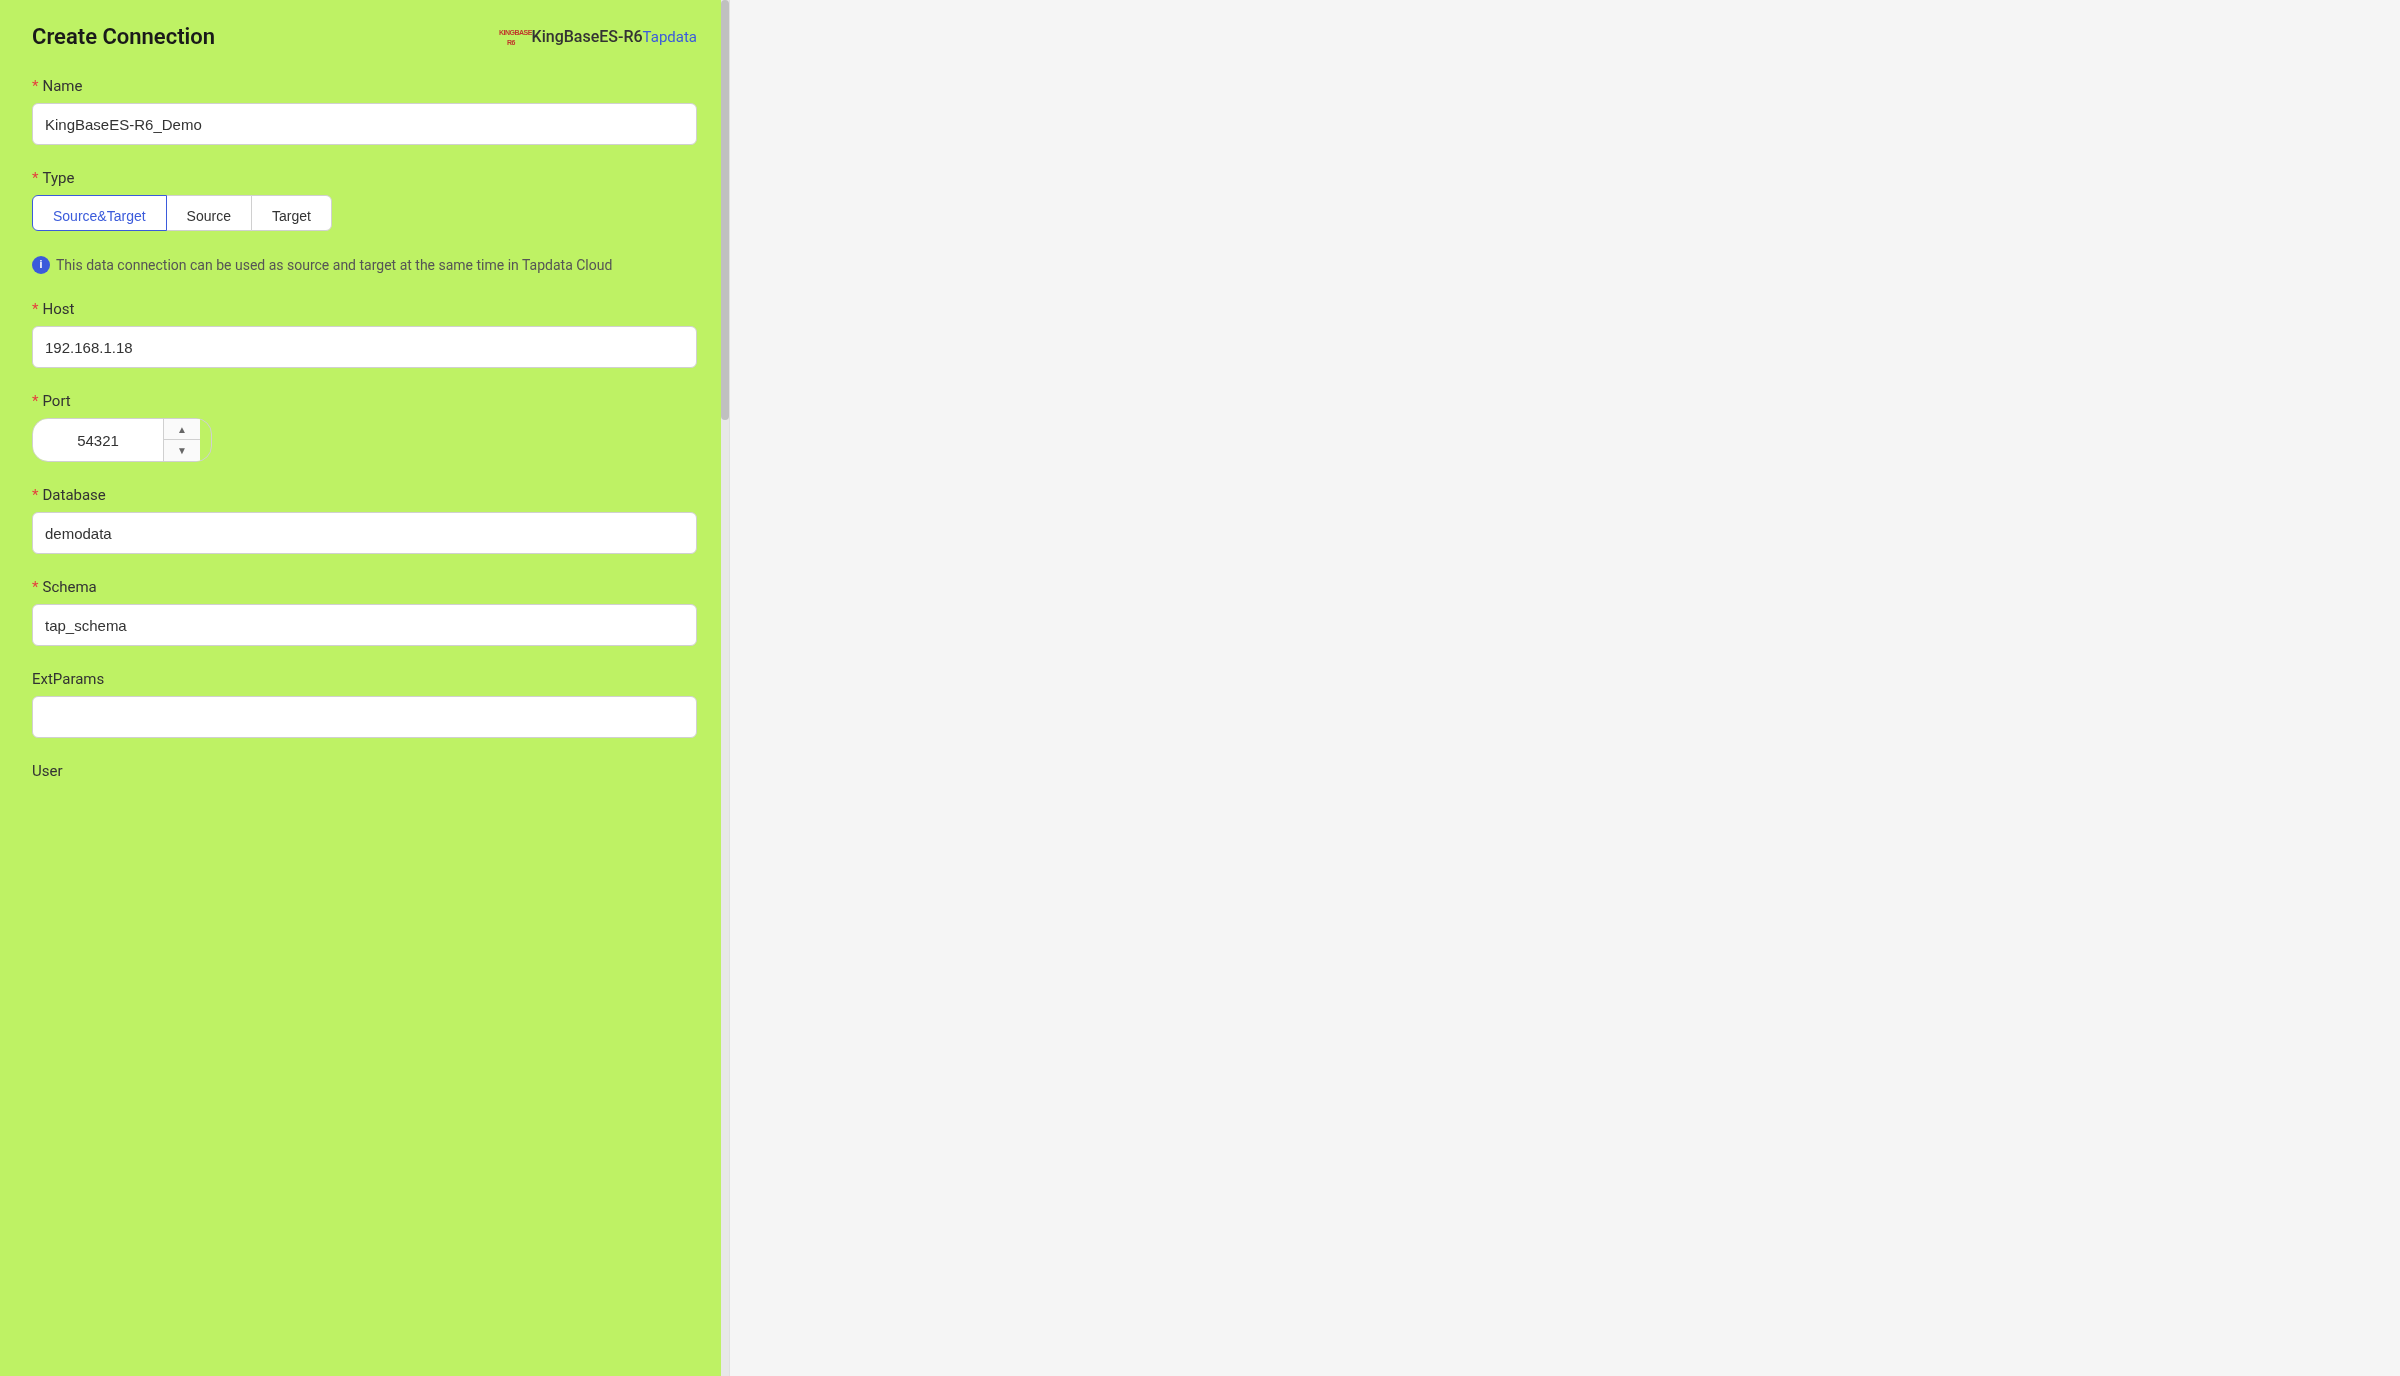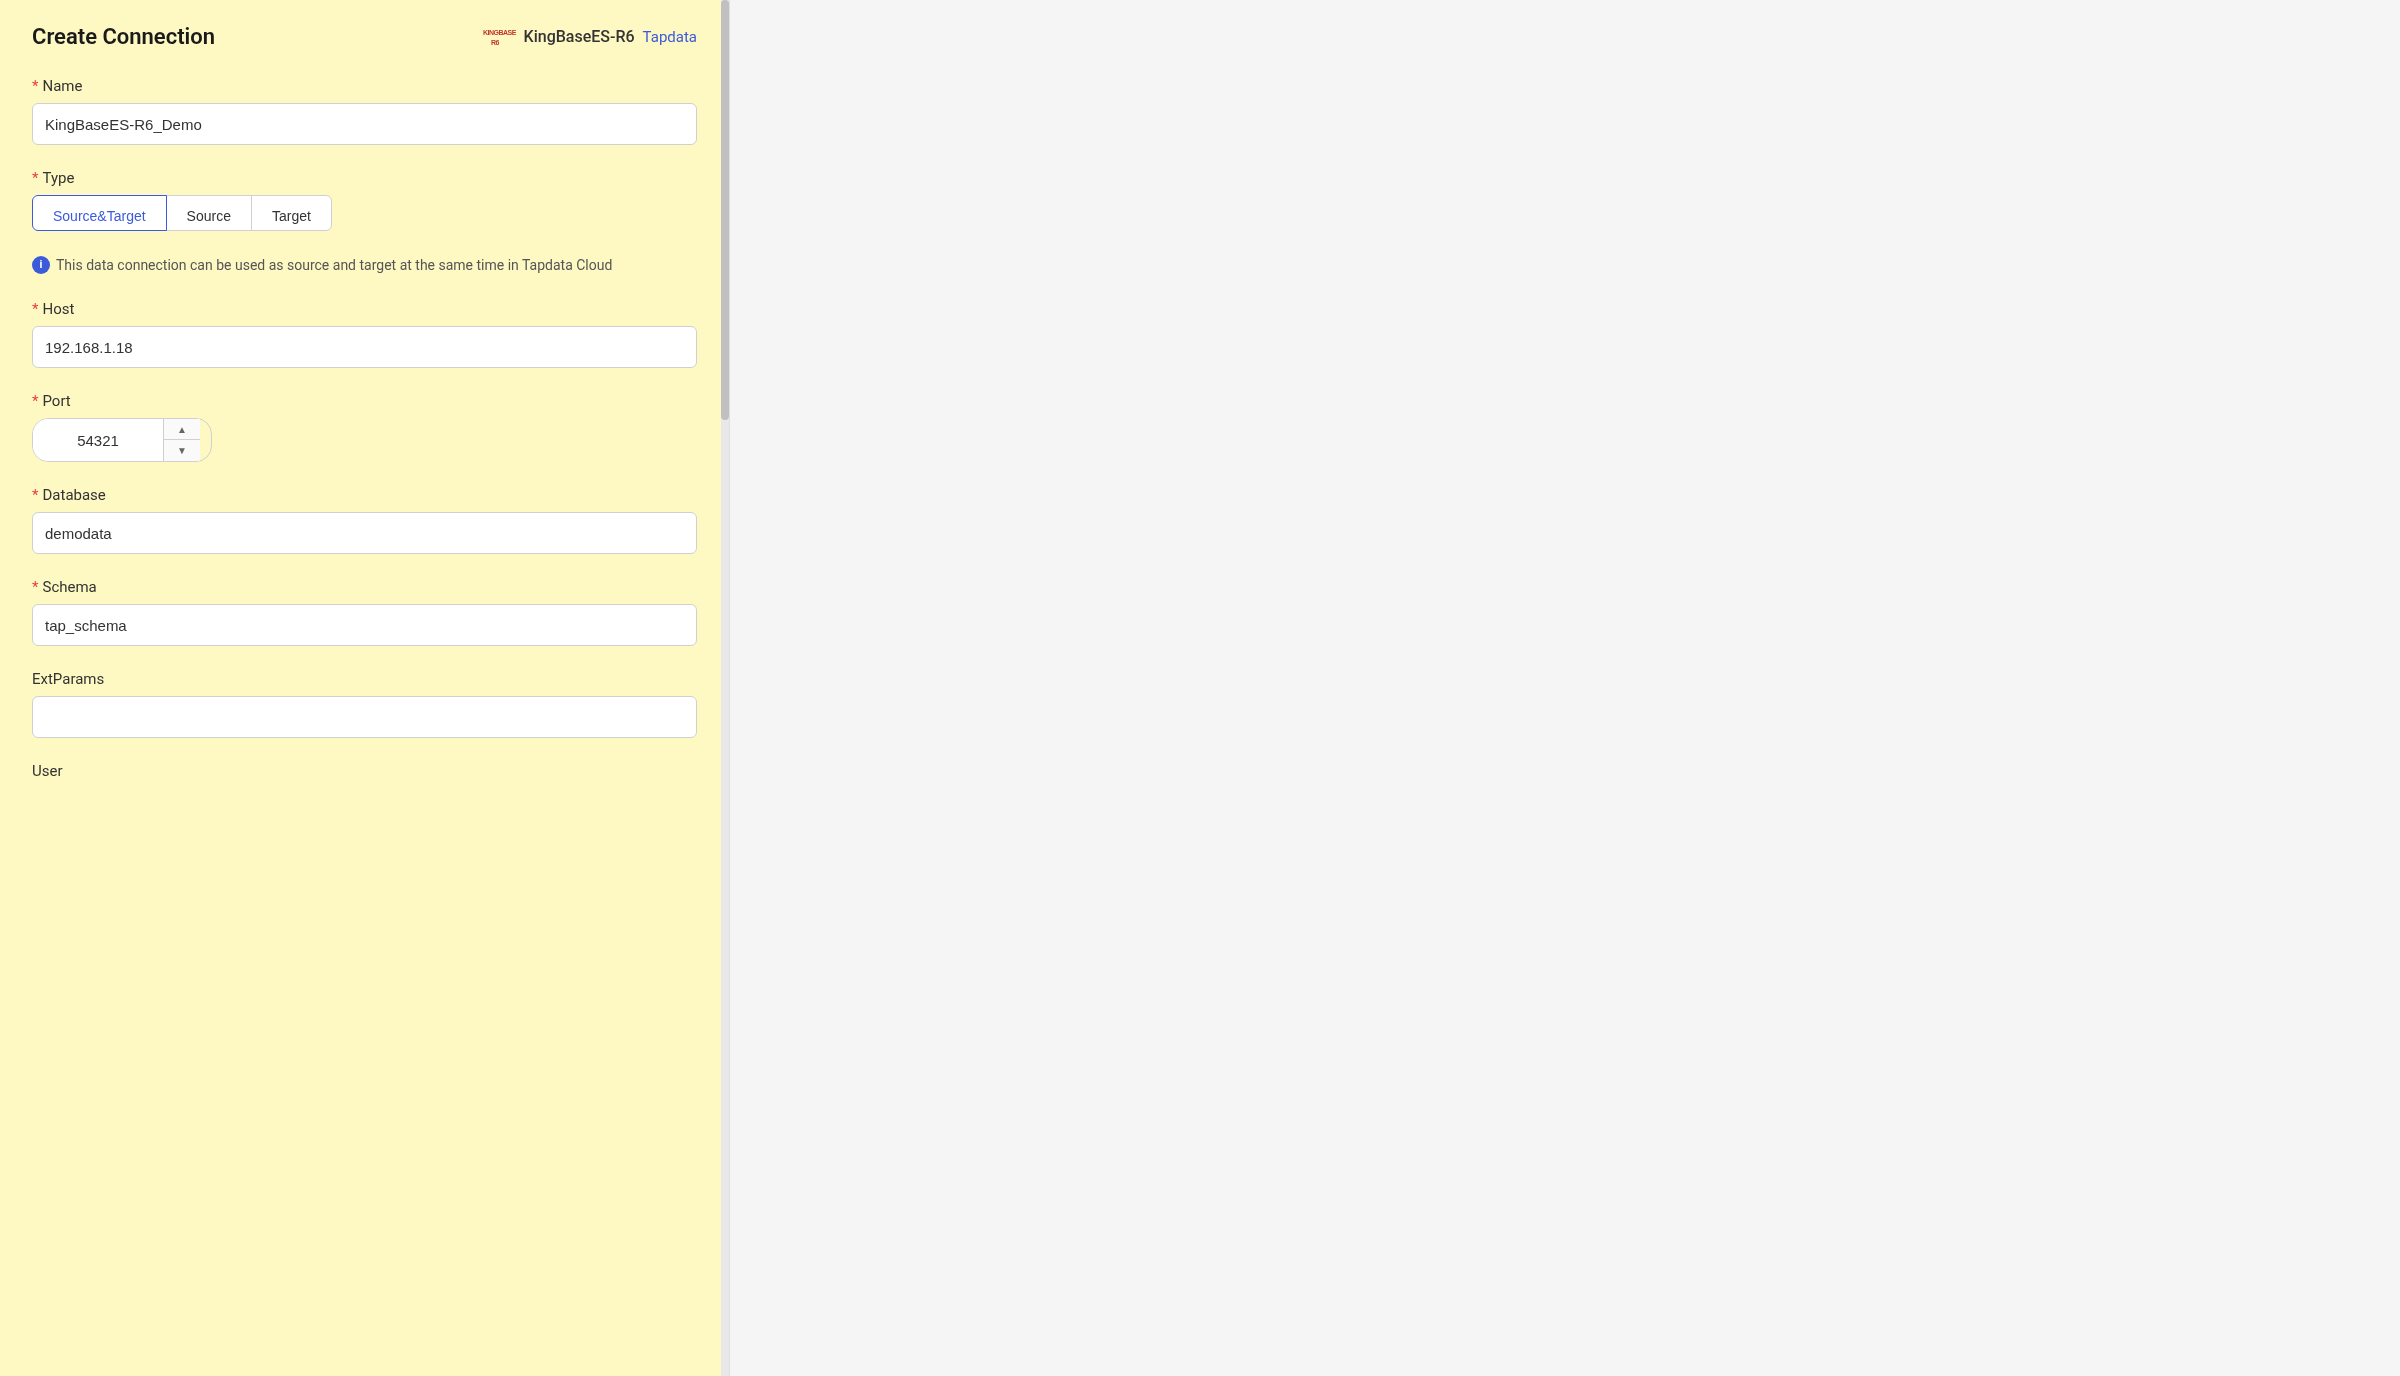--- a/index.html
+++ b/index.html
@@ -21,21 +21,21 @@
       width: 100%;
       max-width: 2400px;
       min-height: 1376px;
       background: #f0f0f0;
       display: flex;
     }
 
     .form-panel {
       width: 730px;
       min-height: 1376px;
-      background: #fef9c3;
+      background: #bef264;
       border-right: 1px solid #e0e0e0;
       padding: 24px 32px;
       position: relative;
       overflow-y: auto;
     }
 
     .right-panel {
       flex: 1;
       background: #f5f5f5;
     }
@@ -50,21 +50,20 @@
 
     .header-title {
       font-size: 22px;
       font-weight: 600;
       color: #1a1a1a;
     }
 
     .header-connector {
       display: flex;
       align-items: center;
-      gap: 8px;
       justify-content: center;
     }
 
     .connector-logo {
       width: 32px;
       height: 20px;
       display: flex;
       align-items: center;
       justify-content: center;
     }

